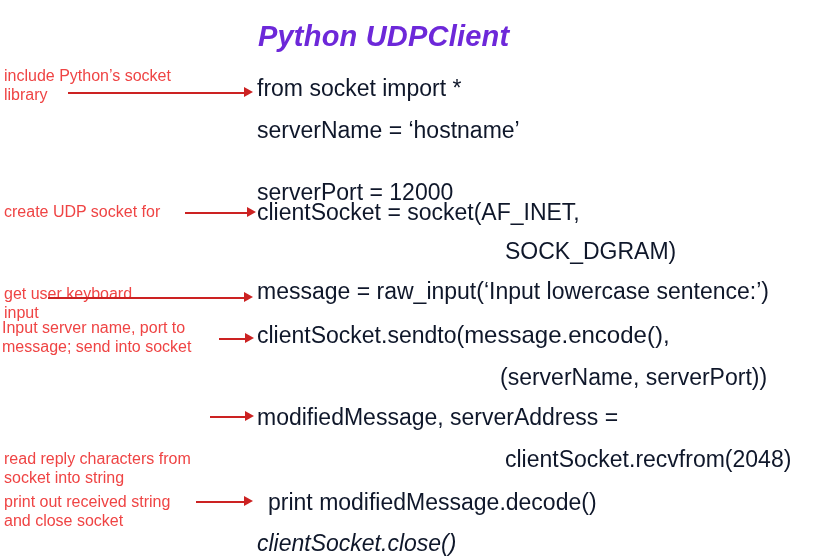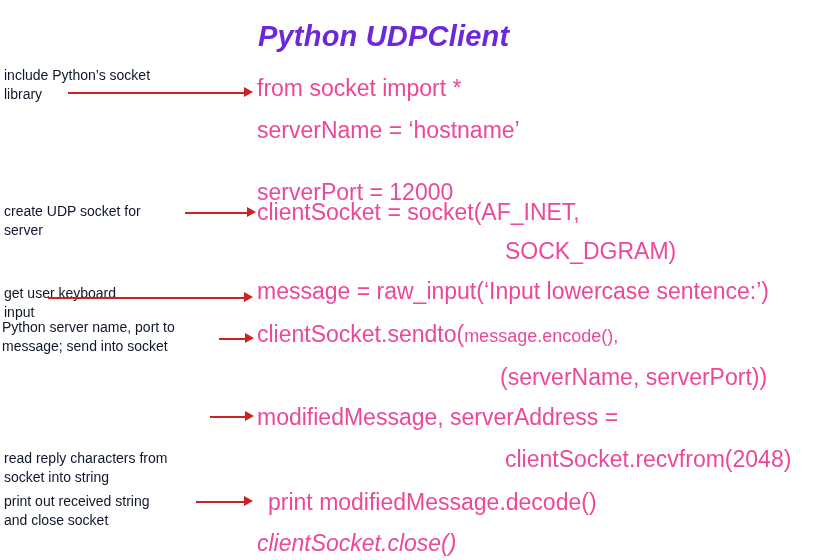--- a/index.html
+++ b/index.html
@@ -26,36 +26,36 @@
     font-weight: bold;
     font-style: italic;
     color: #6d28d9;
     letter-spacing: 0.2px;
     white-space: nowrap;
   }
 
   
   .code-line {
     position: absolute;
-    color: #ec4899;
+    color: #0f172a;
     font-family: "Liberation Sans", sans-serif;
     font-size: 23px;
     font-weight: normal;
     white-space: pre;
     line-height: 1;
   }
   .code-line .small {
-    font-size: 18px;
+    font-size: 24px;
   }
 
   
   .annot {
     position: absolute;
-    color: #0f172a;
-    font-size: 14px;
+    color: #ef4444;
+    font-size: 16px;
     line-height: 19px;
     white-space: pre;
     font-family: "Liberation Sans", sans-serif;
   }
 
   
   .arrow {
     position: absolute;
     height: 11px;
     pointer-events: none;
@@ -97,31 +97,31 @@
       <div class="code-line" style="left: 505px; top: 448px;"><span>clientSocket.recvfrom(2048)</span></div>
       <div class="code-line" style="left: 257px; top: 491px; margin-left: 11px;"><span>print modifiedMessage.decode()</span></div>
       <div class="code-line" style="left: 257px; top: 532px; font-style: italic;"><span>clientSocket.close()</span></div>
     </div>
   <div id="annot-block">
       <div class="annot" style="left: 4px; top: 66px;"><div>include Python’s socket</div><div>library</div></div>
       <div class="arrow" style="left: 68px; top: 87px; width: 185px;">
         <div class="shaft" style="width: 177px;"></div>
         <div class="head" style="left: 176px;"></div>
       </div>
-      <div class="annot" style="left: 4px; top: 202px;"><div>create UDP socket for</div><div>server</div></div>
+      <div class="annot" style="left: 4px; top: 202px;"><div>create UDP socket for</div></div>
       <div class="arrow" style="left: 185px; top: 207px; width: 71px;">
         <div class="shaft" style="width: 63px;"></div>
         <div class="head" style="left: 62px;"></div>
       </div>
       <div class="annot" style="left: 4px; top: 264px; margin-top: 20px;"><div>get user keyboard</div><div>input</div></div>
       <div class="arrow" style="left: 48px; top: 292px; width: 205px;">
         <div class="shaft" style="width: 197px;"></div>
         <div class="head" style="left: 196px;"></div>
       </div>
-      <div class="annot" style="left: 2px; top: 318px;"><div>Python server name, port to</div><div>message; send into socket</div></div>
+      <div class="annot" style="left: 2px; top: 318px;"><div>Input server name, port to</div><div>message; send into socket</div></div>
       <div class="arrow" style="left: 219px; top: 333px; width: 35px;">
         <div class="shaft" style="width: 27px;"></div>
         <div class="head" style="left: 26px;"></div>
       </div>
       <div class="annot" style="left: 4px; top: 408px; margin-top: 41px;"><div>read reply characters from</div><div>socket into string</div></div>
       <div class="arrow" style="left: 210px; top: 411px; width: 44px;">
         <div class="shaft" style="width: 36px;"></div>
         <div class="head" style="left: 35px;"></div>
       </div>
       <div class="annot" style="left: 4px; top: 492px;"><div>print out received string</div><div>and close socket</div></div>

